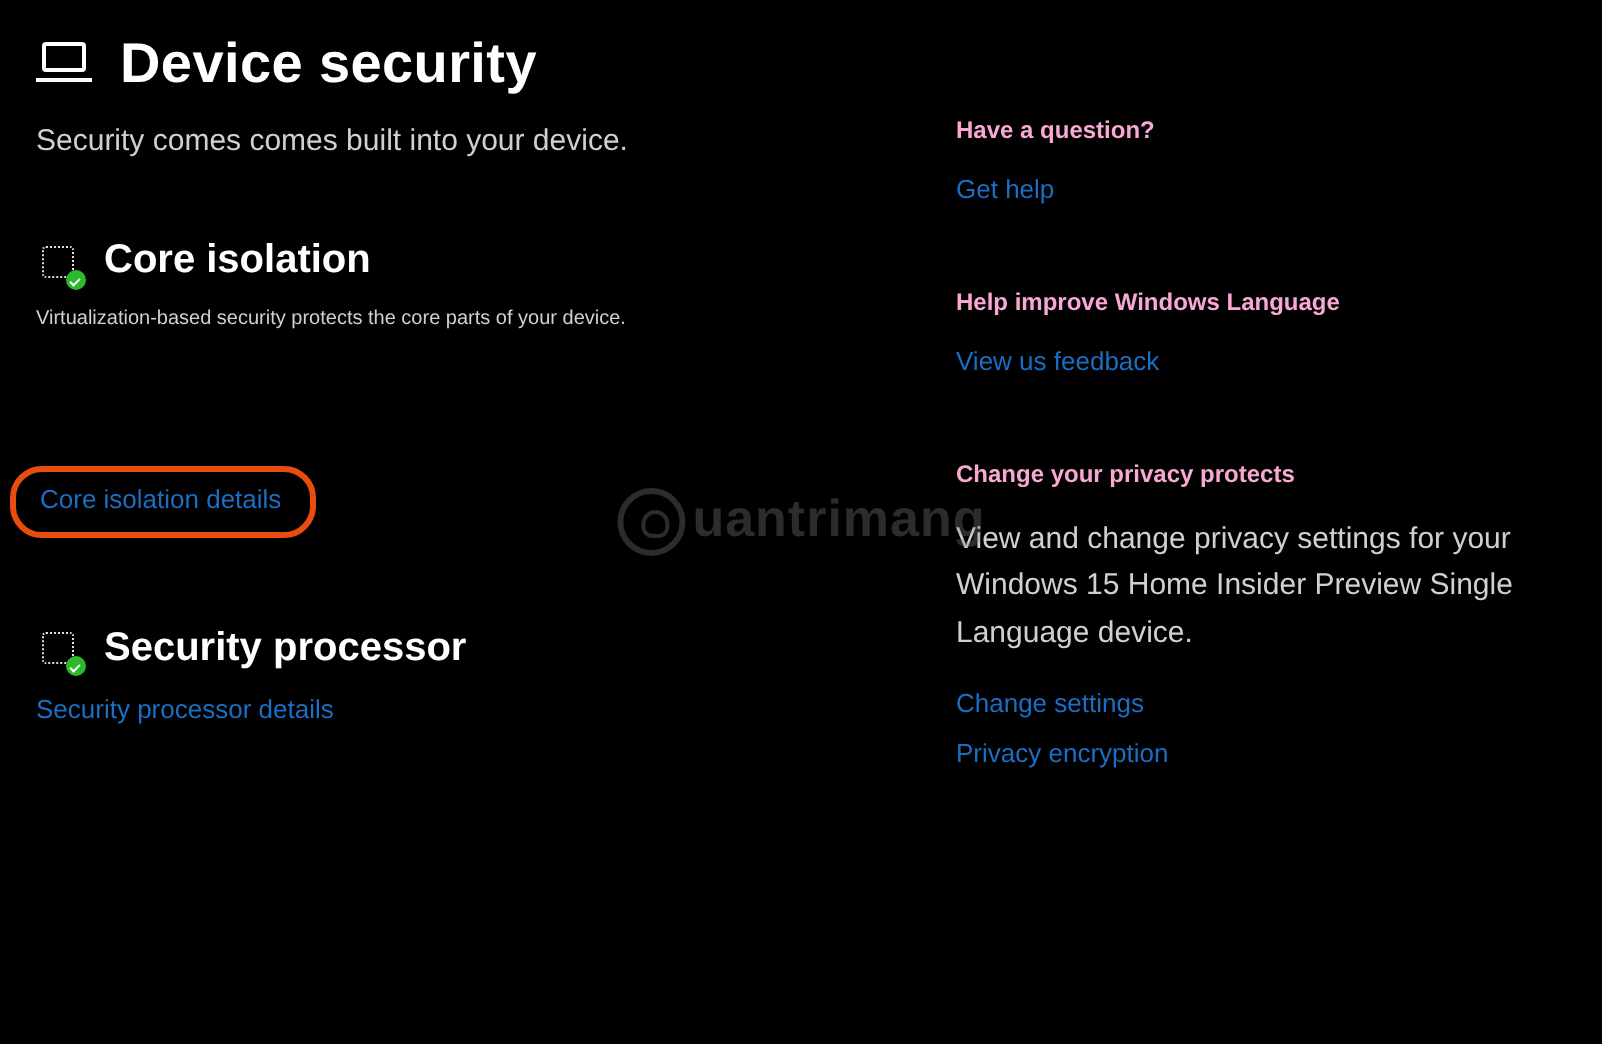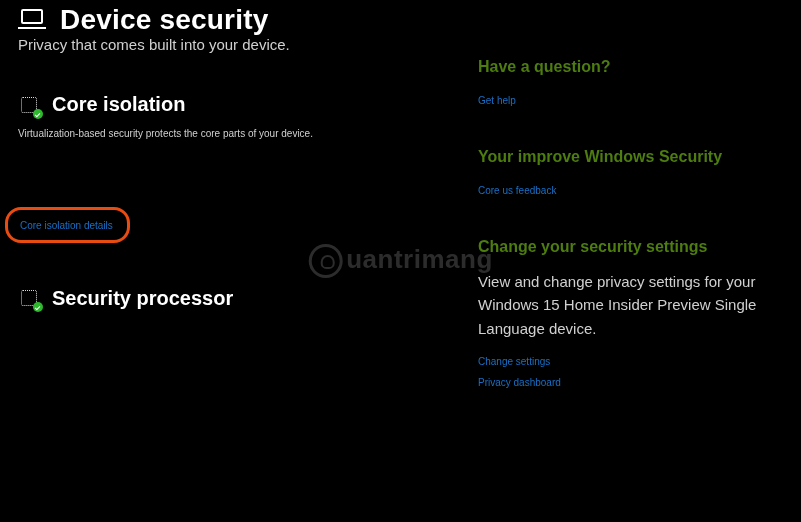--- a/index.html
+++ b/index.html
@@ -21,21 +21,22 @@
     padding-right: 28px;
   }
   .right-col {
     flex: 1;
     padding-top: 58px;
   }
   .page-header {
     display: flex;
     align-items: center;
     gap: 14px;
-    padding-top: 4px;
+    padding-top: 16px;
+    margin-bottom: 14px;
   }
   .page-header .title {
     font-size: 28px;
     font-weight: 600;
     letter-spacing: 0.2px;
   }
   .subtitle {
     color: #d0d0d0;
     font-size: 15px;
     margin-bottom: 40px;
@@ -55,40 +56,40 @@
     font-weight: 600;
   }
   .section-desc {
     color: #d0d0d0;
     font-size: 10px;
     line-height: 1.55;
     margin-bottom: 18px;
   }
   .link {
     color: #1a6fc4;
-    font-size: 10px;
+    font-size: 13px;
     cursor: pointer;
     display: inline-block;
   }
   .highlight-ring {
     border: 3px solid #e84c10;
     border-radius: 16px;
     padding: 5px 14px 7px 12px;
     display: inline-block;
     margin-left: -13px;
     margin-top: 47px;
   }
   .right-section {
     margin-bottom: 40px;
   }
   .right-heading {
-    font-size: 16px;
+    font-size: 12px;
     font-weight: 600;
     margin-bottom: 14px;
-    color: #4d7c0f;
+    color: #f9a8d4;
   }
   .right-desc {
     color: #d0d0d0;
     font-size: 15px;
     line-height: 1.55;
     margin-bottom: 16px;
   }
   .right-link-list .link {
     display: block;
     margin-bottom: 10px;
@@ -184,21 +185,21 @@
   <div class="left-col">
 
     <div class="page-header">
       <span class="icon-laptop">
         <span class="screen"></span>
           <span class="base"></span>
       </span>
       <span class="title">Device security</span>
     </div>
 
-    <div class="subtitle">Privacy that comes built into your device.</div>
+    <div class="subtitle">Security comes comes built into your device.</div>
 
     <div class="section">
       <div class="section-header">
         <span class="icon-chip">
           <span class="body"></span>
             <span class="badge"></span>
         </span>
         <span class="section-title">Core isolation</span>
       </div>
       <div class="section-desc">Virtualization-based security protects the core parts of your device.</div>
@@ -208,42 +209,43 @@
     </div>
 
     <div class="section">
       <div class="section-header">
         <span class="icon-chip">
           <span class="body"></span>
             <span class="badge"></span>
         </span>
         <span class="section-title">Security processor</span>
       </div>
+      <span class="link">Security processor details</span>
     </div>
 
   </div>
 
   <div class="right-col">
 
     <div class="right-section">
       <div class="right-heading">Have a question?</div>
       <span class="link">Get help</span>
     </div>
 
     <div class="right-section">
-      <div class="right-heading">Your improve Windows Security</div>
-      <span class="link">Core us feedback</span>
+      <div class="right-heading">Help improve Windows Language</div>
+      <span class="link">View us feedback</span>
     </div>
 
     <div class="right-section">
-      <div class="right-heading">Change your security settings</div>
+      <div class="right-heading">Change your privacy protects</div>
       <div class="right-desc">View and change privacy settings for your Windows 15 Home Insider Preview Single Language device.</div>
       <div class="right-link-list">
         <span class="link">Change settings</span>
-        <span class="link">Privacy dashboard</span>
+        <span class="link">Privacy encryption</span>
       </div>
     </div>
 
   </div>
 </div>
 
 <div class="watermark">
   <span class="bulb"></span>
   <span class="text">uantrimang</span>
 </div>

